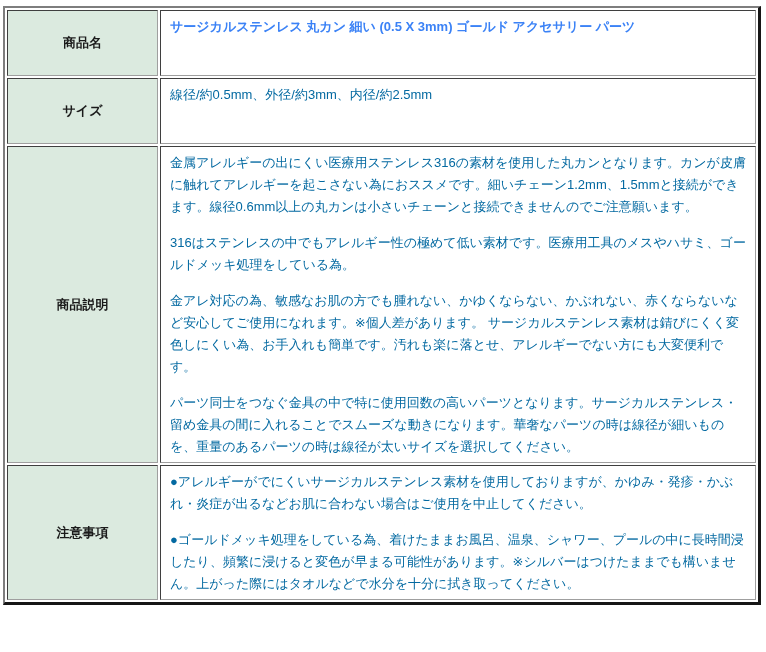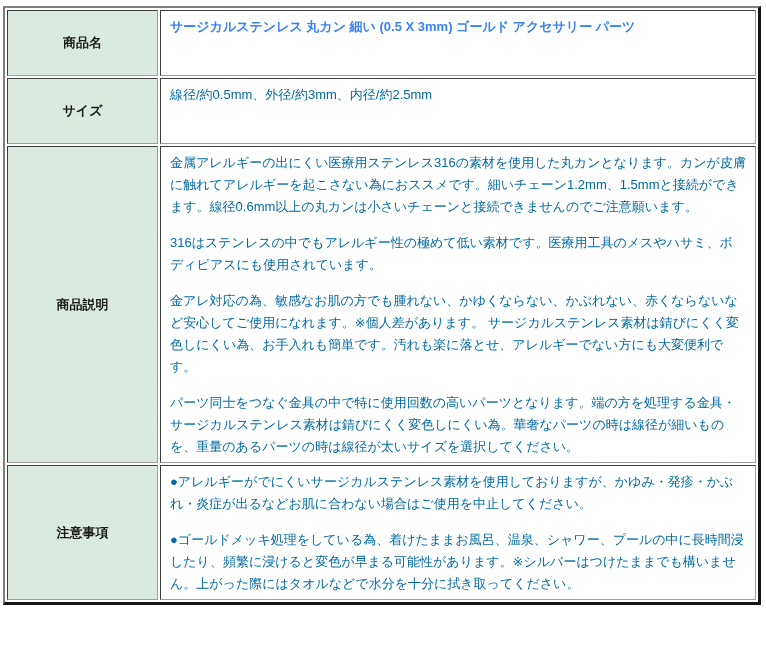--- a/index.html
+++ b/index.html
@@ -78,23 +78,23 @@
         <tr>
           <td class="label-cell">サイズ</td>
           <td class="content-cell">
             <p>線径/約0.5mm、外径/約3mm、内径/約2.5mm</p>
           </td>
         </tr>
         <tr>
           <td class="label-cell">商品説明</td>
           <td class="content-cell">
             <p>金属アレルギーの出にくい医療用ステンレス316の素材を使用した丸カンとなります。カンが皮膚に触れてアレルギーを起こさない為におススメです。細いチェーン1.2mm、1.5mmと接続ができます。線径0.6mm以上の丸カンは小さいチェーンと接続できませんのでご注意願います。</p>
-            <p>316はステンレスの中でもアレルギー性の極めて低い素材です。医療用工具のメスやハサミ、ボディピアスにも使用されています。</p>
+            <p>316はステンレスの中でもアレルギー性の極めて低い素材です。医療用工具のメスやハサミ、ゴールドメッキ処理をしている為。</p>
             <p>金アレ対応の為、敏感なお肌の方でも腫れない、かゆくならない、かぶれない、赤くならないなど安心してご使用になれます。※個人差があります。 サージカルステンレス素材は錆びにくく変色しにくい為、お手入れも簡単です。汚れも楽に落とせ、アレルギーでない方にも大変便利です。</p>
-            <p>パーツ同士をつなぐ金具の中で特に使用回数の高いパーツとなります。端の方を処理する金具・サージカルステンレス素材は錆びにくく変色しにくい為。華奢なパーツの時は線径が細いものを、重量のあるパーツの時は線径が太いサイズを選択してください。</p>
+            <p>パーツ同士をつなぐ金具の中で特に使用回数の高いパーツとなります。サージカルステンレス・留め金具の間に入れることでスムーズな動きになります。華奢なパーツの時は線径が細いものを、重量のあるパーツの時は線径が太いサイズを選択してください。</p>
           </td>
         </tr>
         <tr>
           <td class="label-cell">注意事項</td>
           <td class="content-cell">
             <p>●アレルギーがでにくいサージカルステンレス素材を使用しておりますが、かゆみ・発疹・かぶれ・炎症が出るなどお肌に合わない場合はご使用を中止してください。</p>
             <p>●ゴールドメッキ処理をしている為、着けたままお風呂、温泉、シャワー、プールの中に長時間浸したり、頻繁に浸けると変色が早まる可能性があります。※シルバーはつけたままでも構いません。上がった際にはタオルなどで水分を十分に拭き取ってください。</p>
           </td>
         </tr>
       </tbody>

